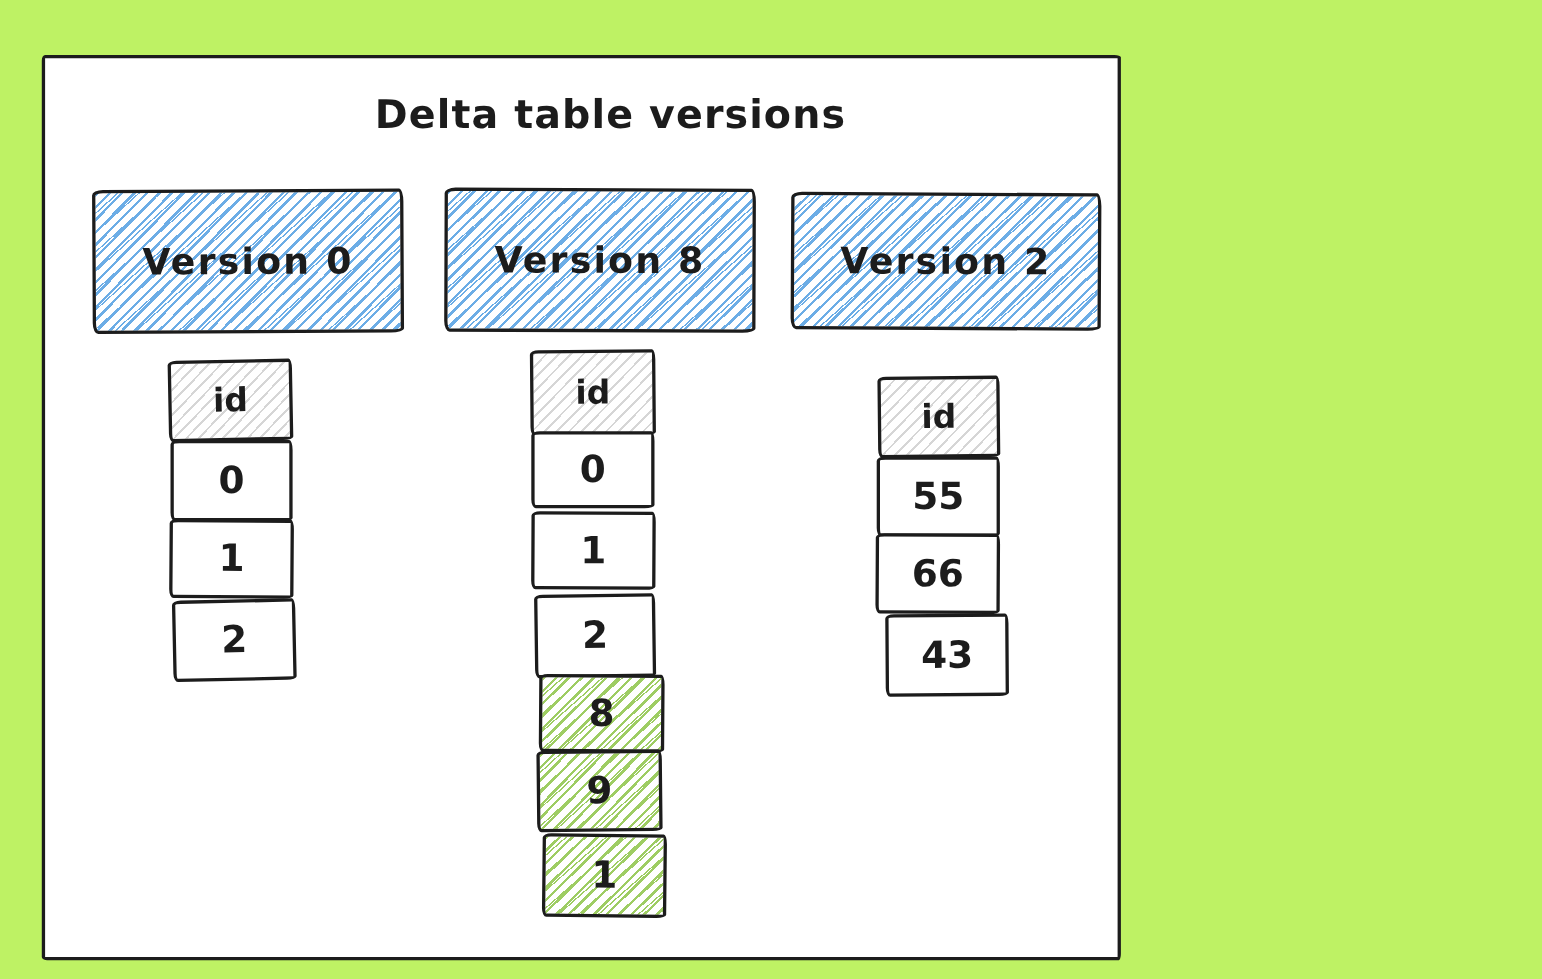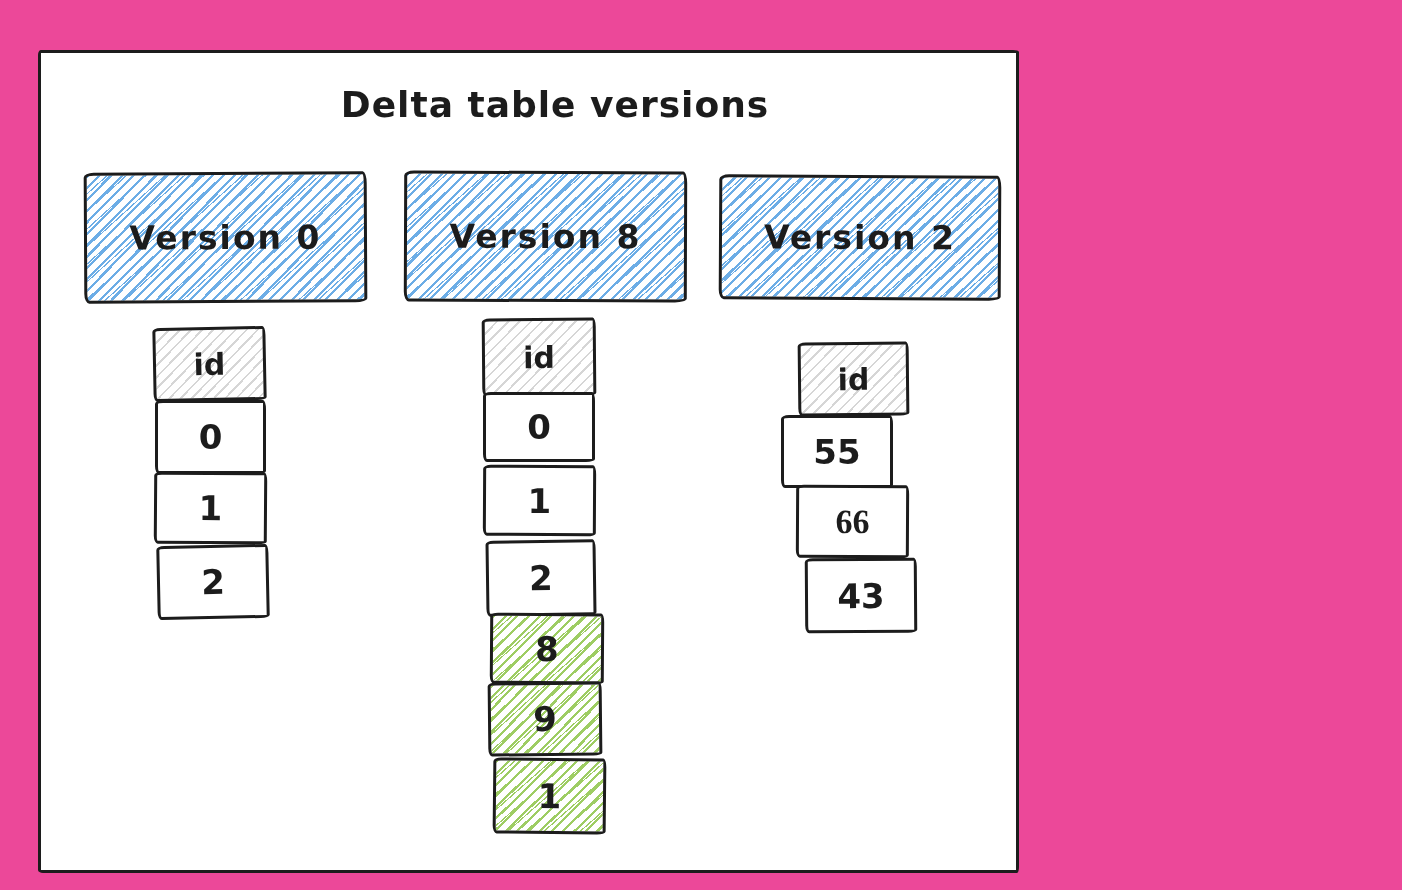--- a/index.html
+++ b/index.html
@@ -5,21 +5,21 @@
   html, body {
     margin: 0;
     padding: 0;
     background: #ffffff;
     font-family: "DejaVu Sans", "Liberation Sans", sans-serif;
   }
   .canvas {
     position: relative;
     width: 1402px;
     height: 890px;
-    background: #ec4899;
+    background: #bef264;
     overflow: hidden;
     color: var(--stroke, #1c1c1c);
   }
   .frame {
     position: absolute;
     left: 38px; top: 50px;
     width: 975px; height: 817px;
     border: 3px solid var(--stroke, #1c1c1c);
     border-radius: 3px 6px 2px 5px / 5px 2px 6px 3px;
     background: #ffffff;
@@ -137,23 +137,23 @@
   <div class="cell new-cell" style="left:488px; top:682px; width:108px; height:68px; transform:rotate(-0.6deg);">
     <span>9</span>
   </div>
   <div class="cell new-cell" style="left:493px; top:758px; width:107px; height:70px; transform:rotate(0.6deg);">
     <span>1</span>
   </div>
 
   <div class="cell id-cell" style="left:798px; top:342px; width:105px; height:68px; transform:rotate(-0.6deg);">
     <span>id</span>
   </div>
-  <div class="cell" style="left:781px; top:415px; width:106px; height:67px;">
+  <div class="cell" style="left:797px; top:415px; width:106px; height:67px;">
     <span>55</span>
   </div>
-  <div class="cell" style="left:796px; top:485px; width:107px; height:67px; transform:rotate(0.3deg);font-family:Liberation Serif, serif;">
+  <div class="cell" style="left:796px; top:485px; width:107px; height:67px; transform:rotate(0.3deg);">
     <span>66</span>
   </div>
   <div class="cell" style="left:805px; top:558px; width:106px; height:69px; transform:rotate(-0.4deg);">
     <span>43</span>
   </div>
 
 </div>
 
 </body></html>

